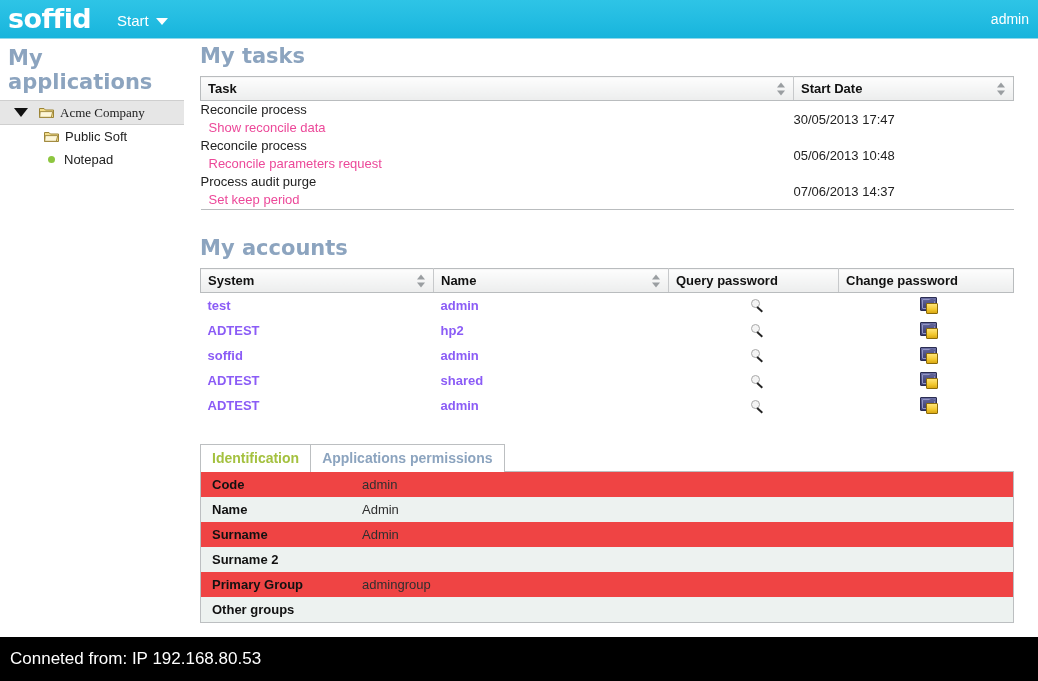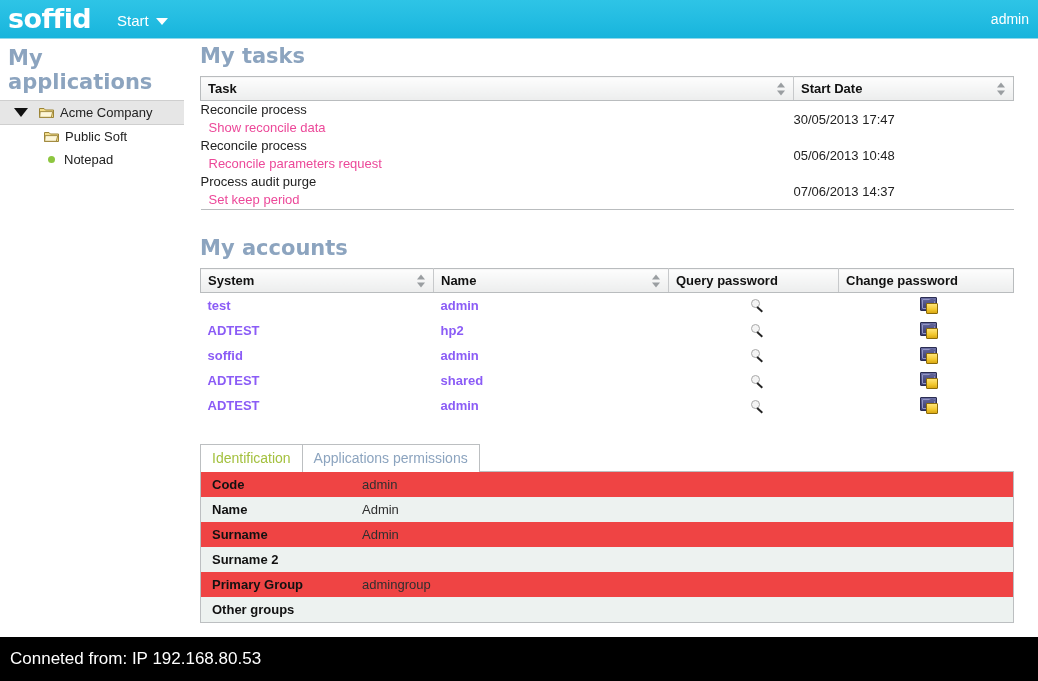--- a/index.html
+++ b/index.html
@@ -84,20 +84,21 @@
     padding: 0 0 6px 8px;
     font-family: "DejaVu Sans", sans-serif;
   }
   .app-node {
     display: flex;
     align-items: center;
     height: 25px;
     padding-left: 8px;
     font-size: 13px;
     cursor: pointer;
+    font-family: Liberation Serif, serif;
   }
   .app-node.selected {
     background: #e6e6e6;
     border-top: 1px solid #cfcfcf;
     border-bottom: 1px solid #cfcfcf;
     height: 23px;
     width: 176px;
   }
   .tree-chev {
     display: inline-block;
@@ -307,21 +308,21 @@
     height: 29px;
     position: relative;
     z-index: 2;
   }
   .tab {
     border: 1px solid #bcbfc1;
     border-bottom: none;
     background: #ffffff;
     padding: 4px 11px 5px 11px;
     font-size: 14px;
-    font-weight: normal;
+    font-weight: bold;
     cursor: pointer;
     margin-right: -1px;
     line-height: 18px;
   }
   .tab.active { color: #a4c13f; }
   .tab.inactive { color: #8ca4bf; }
 
   .detail-panel {
     border: 1px solid #bcbfc1;
     margin-top: -1px;

